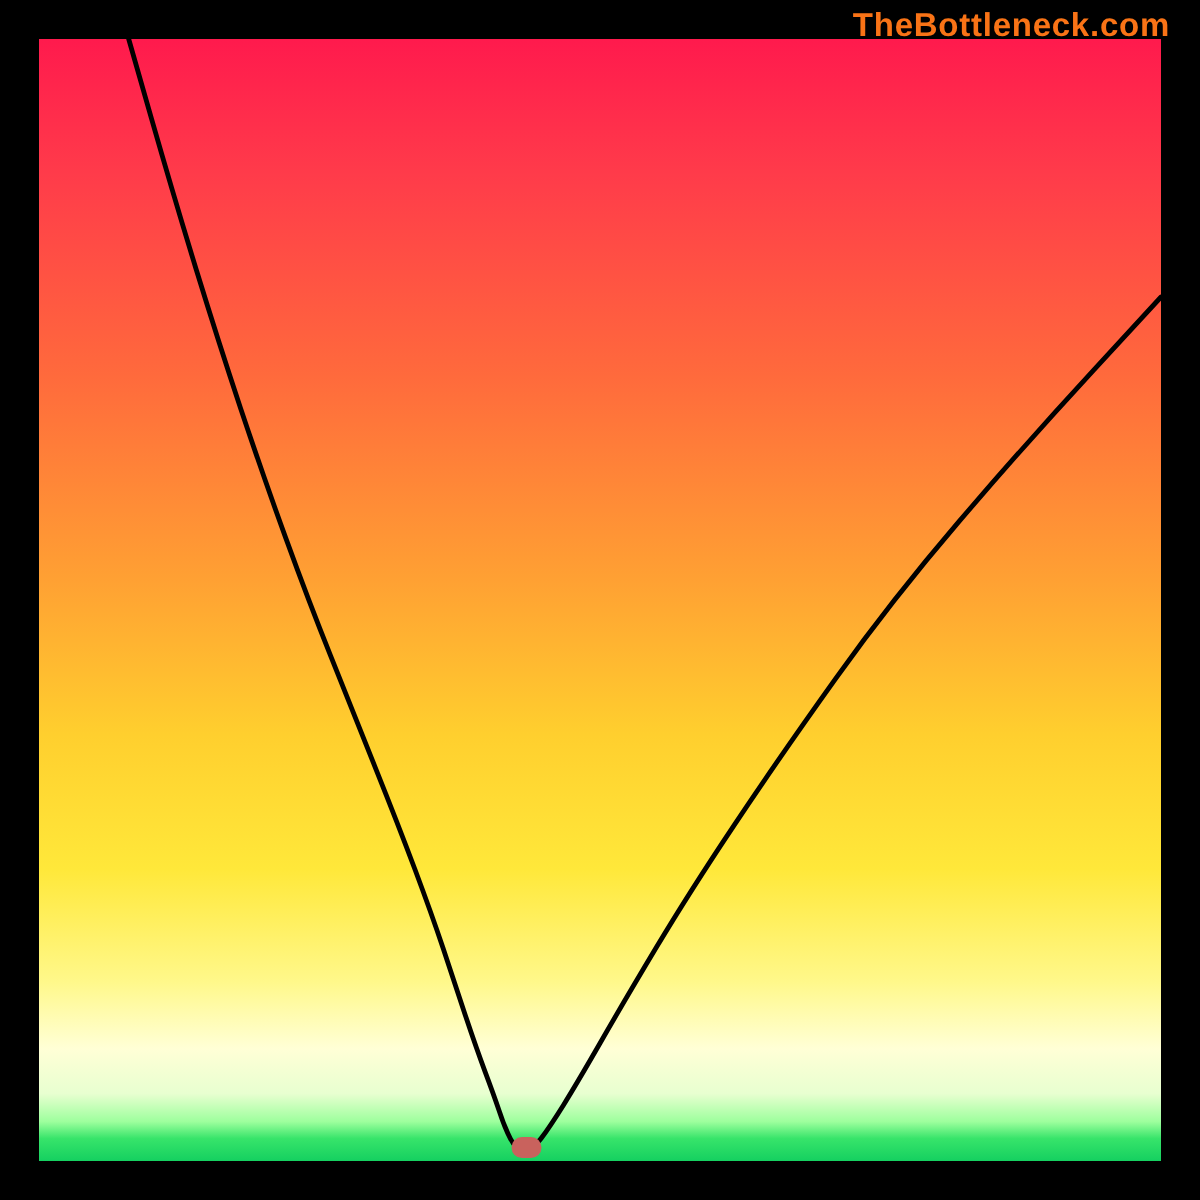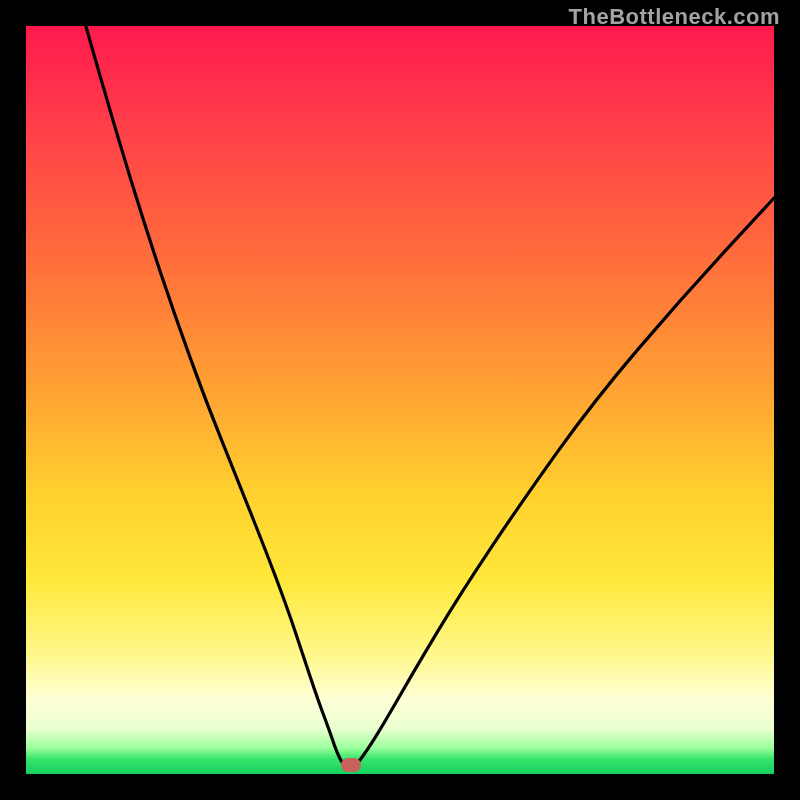--- a/index.html
+++ b/index.html
@@ -14,21 +14,21 @@
   .frame {
     position: relative;
     width: 800px;
     height: 800px;
     background: #000;
   }
   .watermark {
     position: absolute;
     top: 4px;
     right: 20px;
-    color: #a3a3a3;
+    color: #f97316;
     font-size: 22px;
     font-weight: bold;
     letter-spacing: 0.5px;
     z-index: 5;
     user-select: none;
   }
   .plot-area {
     position: absolute;
     left: 26px;
     top: 26px;

